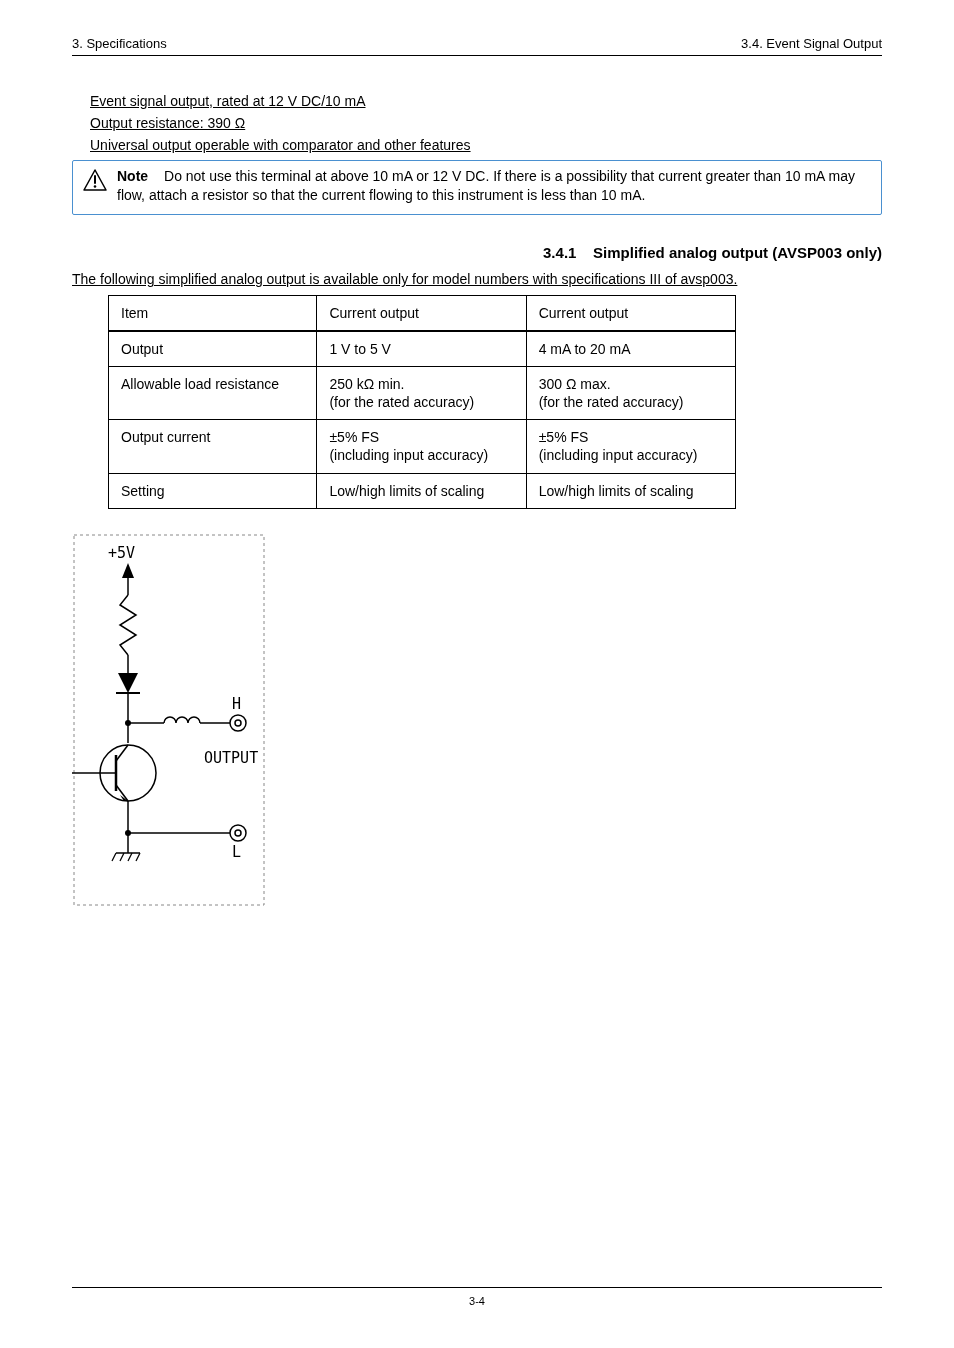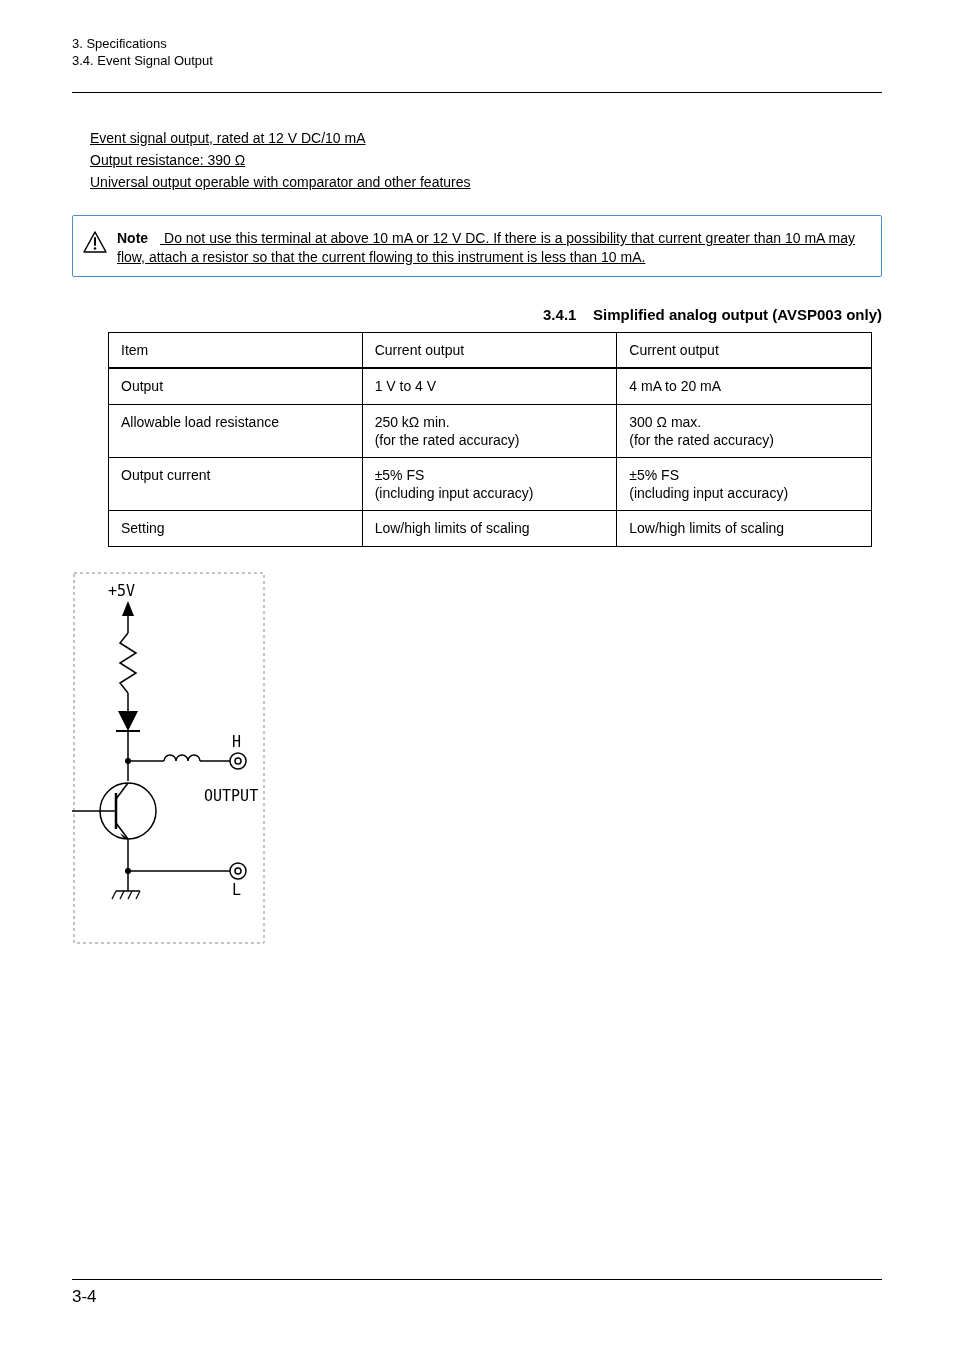--- a/index.html
+++ b/index.html
@@ -12,56 +12,55 @@
     line-height: 1.3;
   }
   .page {
     width: 954px;
     min-height: 1348px;
     position: relative;
     padding: 36px 72px 40px 72px;
   }
   .header-line { border-top: 1px solid #000; height: 0; margin-bottom: 36px; }
   .footer-line { border-top: 1px solid #000; height: 0; }
-  .header-row { display: flex; justify-content: space-between; font-size: 13px; margin-bottom: 22px; flex-direction: column; }
+  .header-row { display: flex; justify-content: space-between; font-size: 13px; margin-bottom: 2px; }
   .subsection-heading { font-weight: bold; font-size: 15px; margin-top: 28px; margin-bottom: 8px; text-align: right; }
   .indent1 { margin-left: 18px; text-decoration: underline; }
   .bodytxt { margin: 0 0 4px 0; }
   .note-box {
     border: 1.5px solid #4a90d0;
     border-radius: 2px;
-    padding: 13px 10px 10px 10px;
-    margin-top: 24px;
+    padding: 6px 10px 10px 10px;
+    margin-top: 6px;
     margin-bottom: 20px;
     position: relative;
     display: flex;
     gap: 10px;
-    text-decoration: underline;
   }
   .note-icon { flex: 0 0 auto; padding-top: 2px; }
   .note-body { flex: 1 1 auto; }
   .note-label { font-weight: bold; display: inline-block; margin-right: 12px; }
   table.spec {
     border-collapse: collapse;
-    width: 764px;
+    width: 628px;
     margin-left: 36px;
     margin-top: 6px;
     margin-bottom: 24px;
   }
   table.spec th, table.spec td {
     border: 1px solid #000;
     padding: 8px 12px;
     vertical-align: top;
     font-size: 14px;
     text-align: left;
   }
   table.spec thead th { border-bottom: 2px solid #000; font-weight: normal;}
   .diagram { margin-top: 18px; display:flex; }
   .diagram svg { display:block; }
-  .footer-row { display:flex; justify-content: flex-start; font-size:17px; margin-top:6px; }
+  .footer-row { display:flex; justify-content: center; font-size:11px; margin-top:6px; }
 </style>
 </head>
 <body>
 
 <div class="page">
   <div class="header-row">
     <span>3. Specifications</span>
     <span>3.4. Event Signal Output</span>
   </div>
   <div class="header-line"></div>
@@ -85,33 +84,34 @@
       <span>Do not use this terminal at above 10 mA or 12 V DC. If there is a possibility that current greater than 10 mA may flow, attach a resistor so that the current flowing to this instrument is less than 10 mA.</span>
     </div>
   </div>
 
   <div class="subsection-heading">
     <span>3.4.1</span>
     &nbsp;&nbsp;
     <span>Simplified analog output (AVSP003 only)</span>
   </div>
 
+  <p class="bodytxt indent1">The following simplified analog output is available only for model numbers with specifications III of avsp003.</p>
 
   <table class="spec">
     <thead>
       <tr>
         <th>Item</th>
         <th>Current output</th>
         <th>Current output</th>
       </tr>
     </thead>
     <tbody>
       <tr>
         <td>Output</td>
-        <td>1 V to 4 V</td>
+        <td>1 V to 5 V</td>
         <td>4 mA to 20 mA</td>
       </tr>
       <tr>
         <td>Allowable load resistance</td>
         <td>250 kΩ min.<br>(for the rated accuracy)</td>
         <td>300 Ω max.<br>(for the rated accuracy)</td>
       </tr>
       <tr>
         <td>Output current</td>
         <td>±5% FS<br>(including input accuracy)</td>

